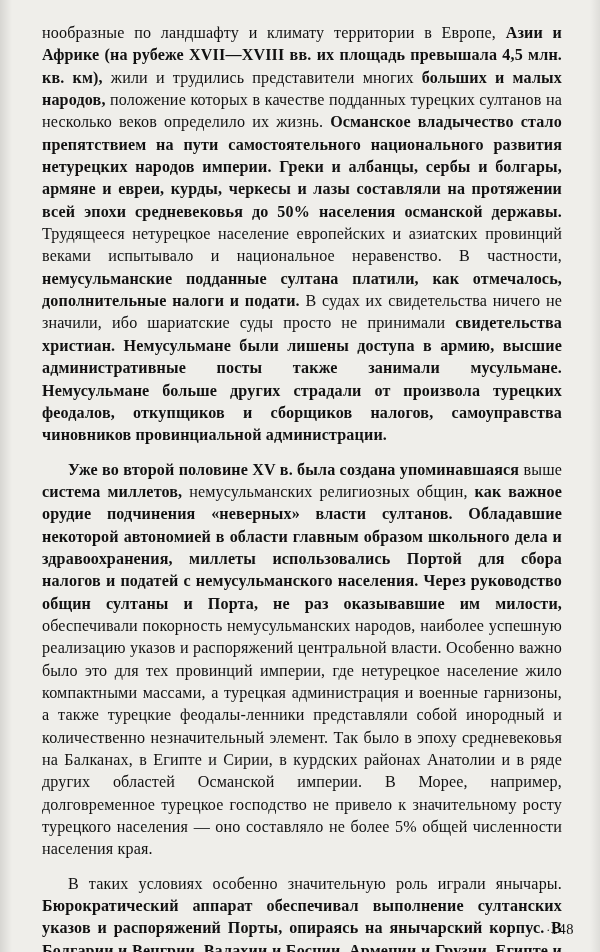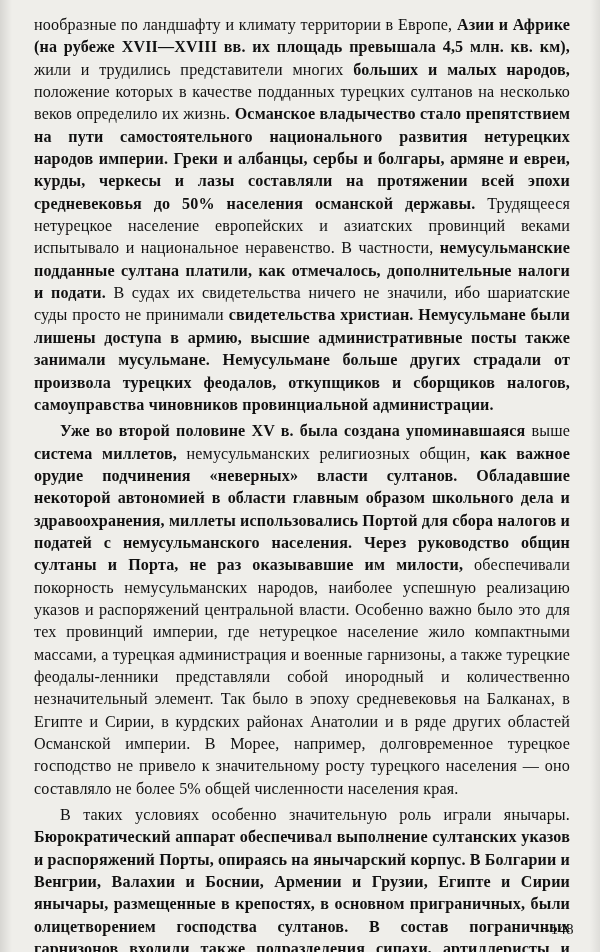--- a/index.html
+++ b/index.html
@@ -41,21 +41,21 @@
   }
   .body-text {
     font-size: 16.1px;
     line-height: 22.35px;
     text-align: justify;
     text-justify: inter-word;
     letter-spacing: 0.15px;
     -webkit-font-smoothing: none;
   }
   .body-text p {
-    margin: 4px;
+    margin: 12px;
     text-indent: 26px;
   }
   .body-text p.no-indent {
     text-indent: 0;
   }
   
   .hv {
     font-weight: bold;
   }
   .page-number {

